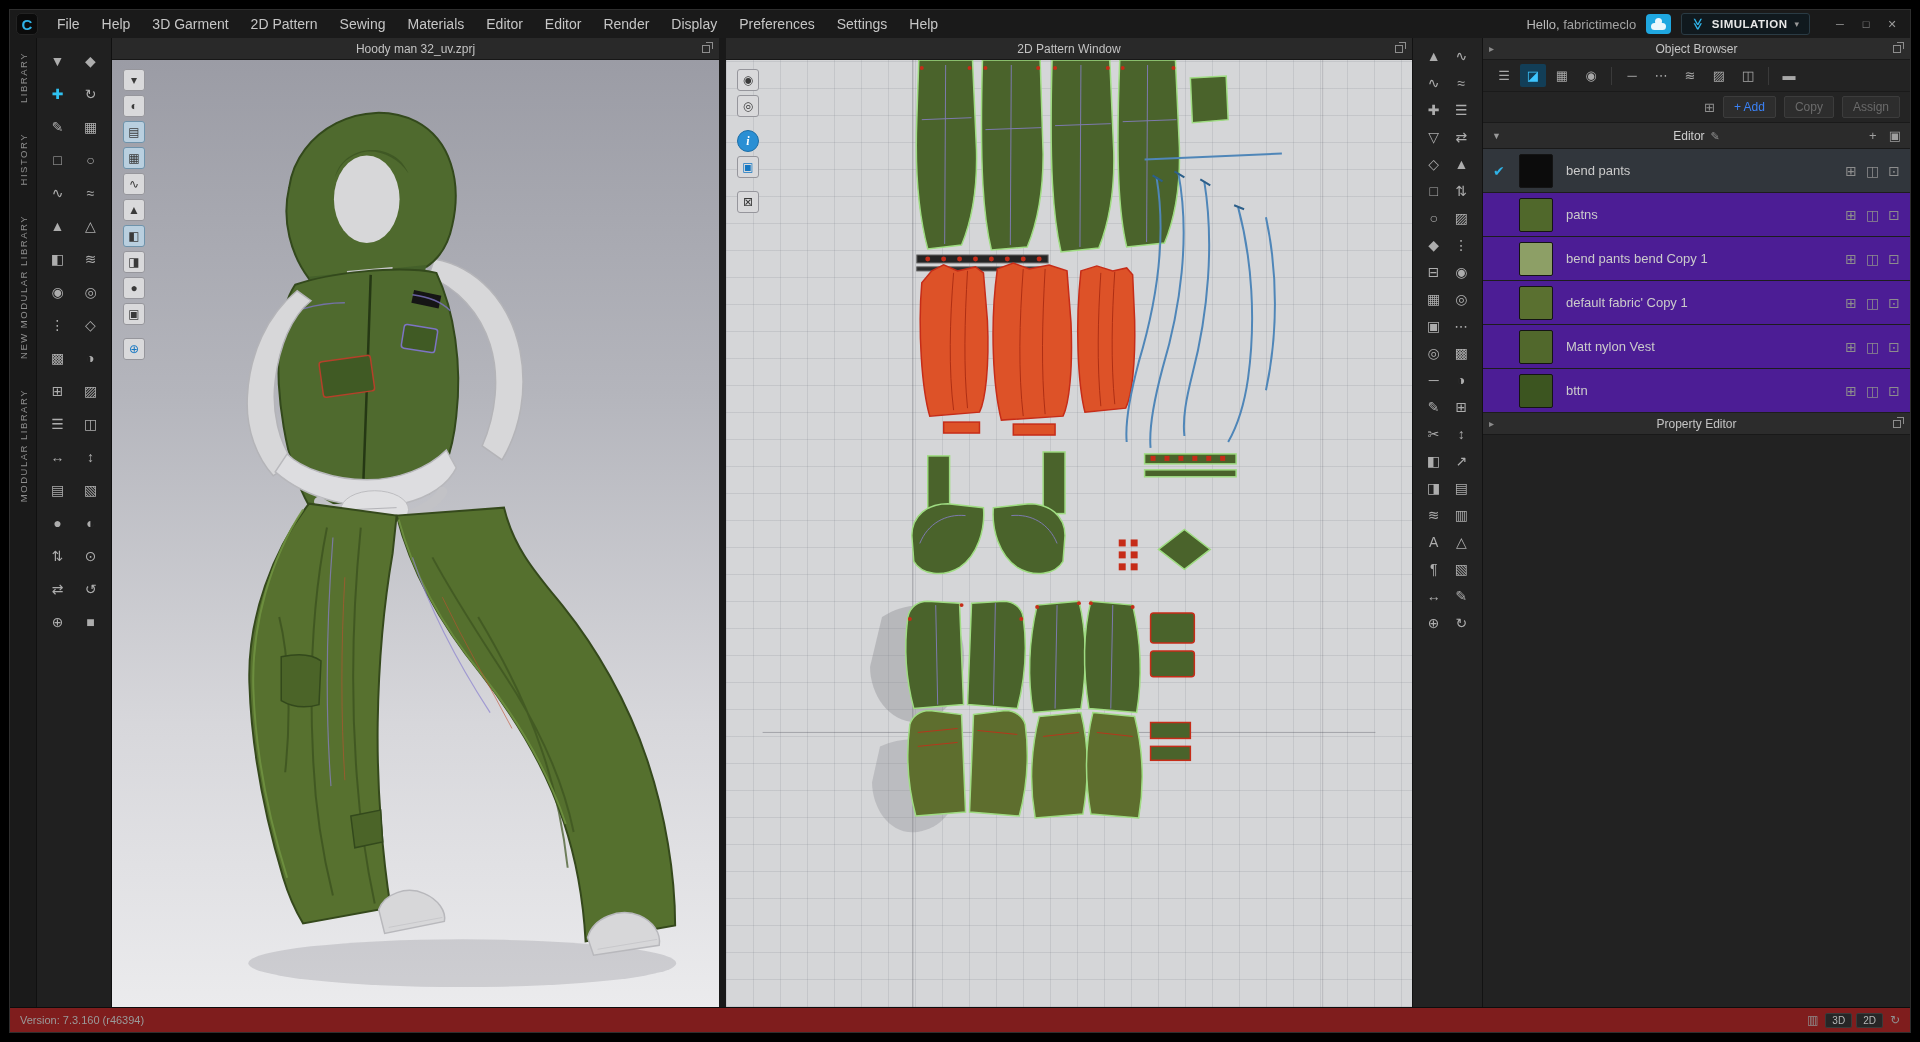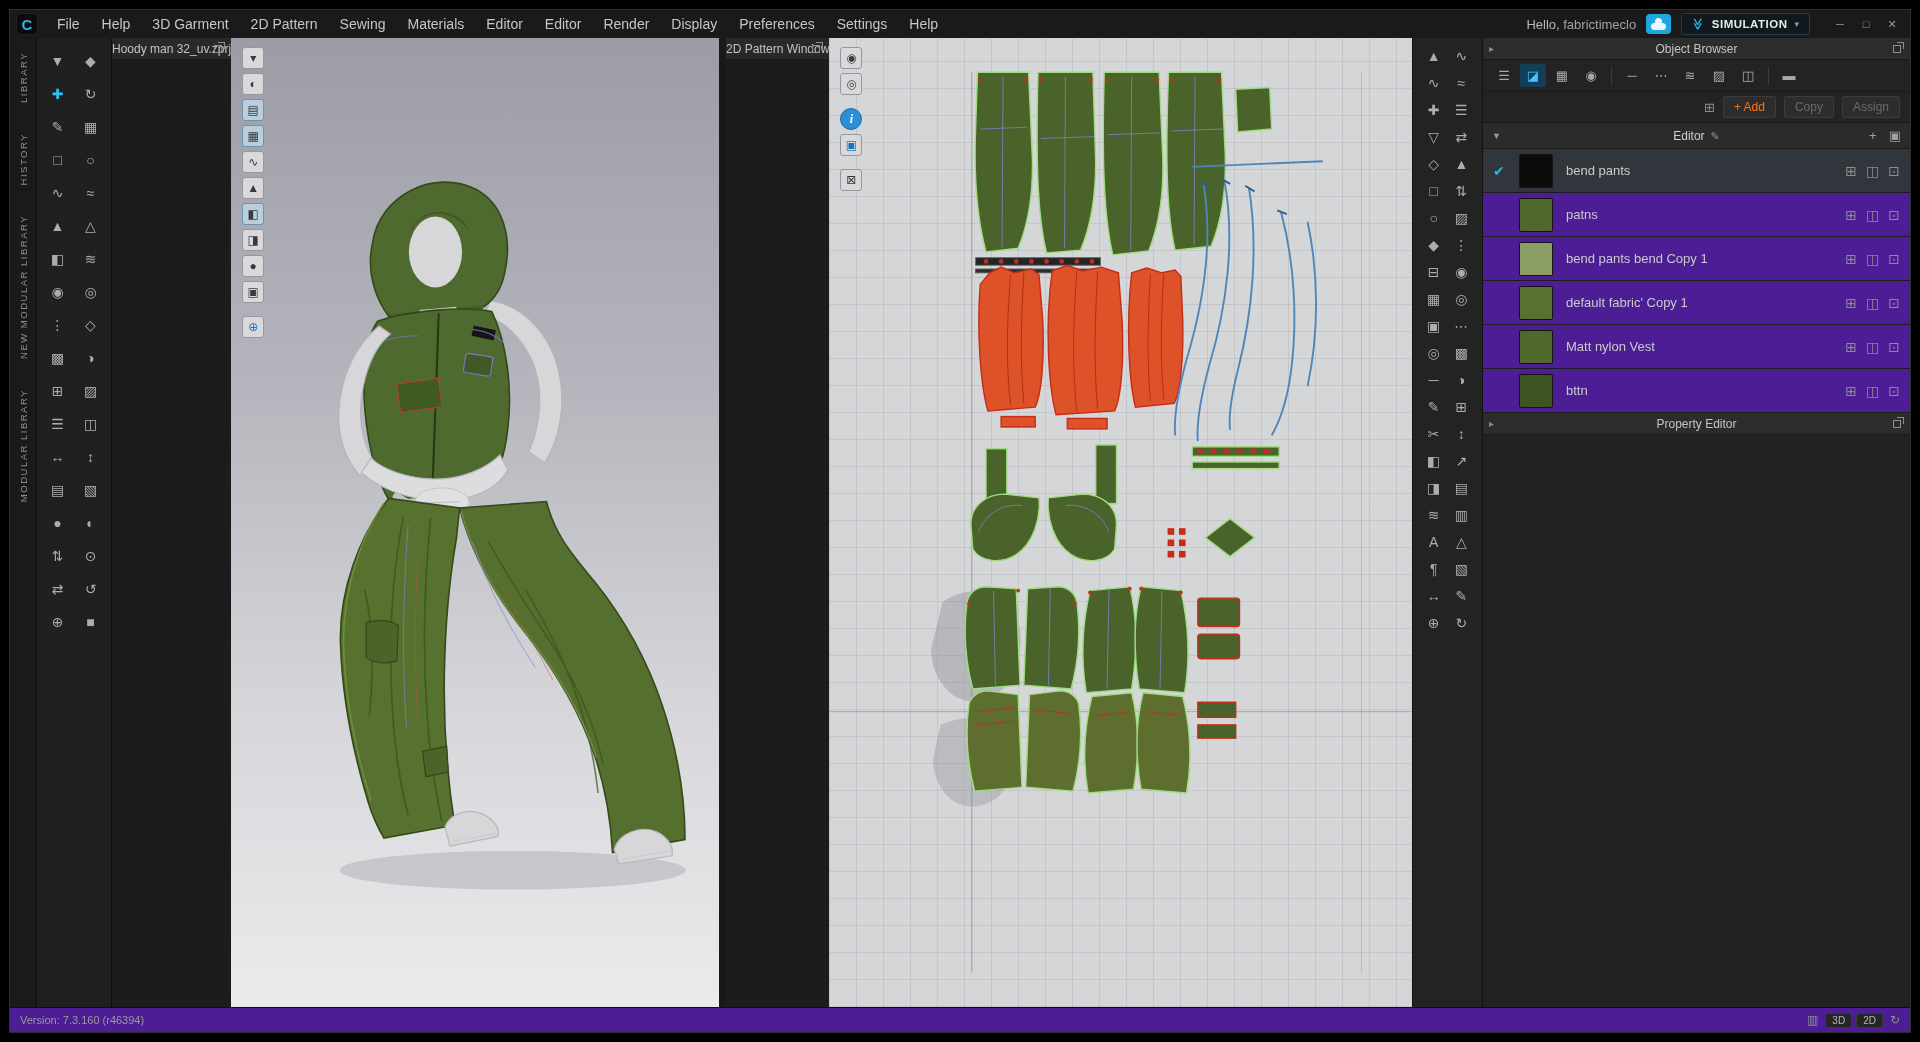--- a/index.html
+++ b/index.html
@@ -22,21 +22,21 @@
 .sim-caret{color:#9a9a9a;font-size:9px}
 .win-controls{display:flex;gap:2px;margin-left:8px}
 .win-btn{width:24px;height:20px;color:#9a9a9a;font-size:11px;display:flex;align-items:center;justify-content:center}
 
 .main{flex:1;display:flex;min-height:0}
 .side-tab-strip{width:26px;background:#1a1a1a;display:flex;flex-direction:column;align-items:center;gap:30px;padding-top:14px;flex:0 0 auto}
 .side-tab{writing-mode:vertical-rl;transform:rotate(180deg);color:#8e8e8e;font-size:9.5px;letter-spacing:1.5px;white-space:nowrap}
 .left-toolbar{width:76px;background:#202020;border-left:1px solid #101010;border-right:1px solid #101010;display:grid;grid-template-columns:1fr 1fr;align-content:start;gap:11px 0;padding:12px 4px;flex:0 0 auto}
 .tool{height:22px;display:flex;align-items:center;justify-content:center;color:#adadad;font-size:14px}
 .tool.active{color:#2fc1f0}
-.viewport{display:flex;flex-direction:row;flex:0 0 auto}
+.viewport{display:flex;flex-direction:column;flex:0 0 auto}
 .vp3d{width:607px}
 .vp2d{width:686px}
 .vp-titlebar{height:22px;background:#292929;border-bottom:1px solid #171717;color:#c2c2c2;font-size:12px;display:flex;align-items:center;justify-content:center;position:relative}
 .popout{position:absolute;right:9px;top:7px;width:8px;height:8px;border:1px solid #8d8d8d}
 .popout::before{content:"";position:absolute;right:-4px;top:-4px;width:6px;height:6px;border-top:1px solid #8d8d8d;border-right:1px solid #8d8d8d}
 .vp-canvas{flex:1;position:relative;overflow:hidden}
 .vp3d-canvas{background:linear-gradient(180deg,#9b9ca5 0%,#b4b5bc 35%,#d7d7db 70%,#ebebed 100%)}
 .vp2d-canvas{background-color:#d5d6d8;background-image:repeating-linear-gradient(0deg,rgba(110,115,125,.16) 0 1px,transparent 1px 27px),repeating-linear-gradient(90deg,rgba(110,115,125,.16) 0 1px,transparent 1px 27px)}
 .canvas-svg{position:absolute;inset:0;width:100%;height:100%}
 .overlay-col{position:absolute;left:11px;top:9px;display:flex;flex-direction:column;gap:4px;z-index:2}
@@ -53,38 +53,38 @@
 .right-panel{flex:1;background:#242424;border-left:1px solid #121212;display:flex;flex-direction:column;min-width:0}
 .panel-titlebar{height:22px;background:#2c2c2c;border-bottom:1px solid #191919;color:#c4c4c4;font-size:12px;display:flex;align-items:center;justify-content:center;position:relative;flex:0 0 auto}
 .collapse-arrow{position:absolute;left:6px;color:#8a8a8a;font-size:10px}
 .ob-tabs{height:32px;display:flex;align-items:center;gap:3px;padding:0 8px;background:#232323;border-bottom:1px solid #1a1a1a;flex:0 0 auto}
 .ob-tab{width:26px;height:23px;display:flex;align-items:center;justify-content:center;color:#a8a8a8;font-size:13px;border-radius:2px}
 .ob-tab.active{background:#123e57;color:#3ec6ff}
 .ob-sep{width:1px;height:18px;background:#3a3a3a;margin:0 4px}
 .ob-actions{height:31px;display:flex;align-items:center;justify-content:flex-end;gap:8px;padding:0 10px;border-bottom:1px solid #1a1a1a;flex:0 0 auto}
 .ob-action-icon{color:#8f8f8f;font-size:13px}
 .btn{font-size:12px;padding:3px 10px;border-radius:2px;border:1px solid #3c3c3c;background:#2d2d2d}
-.btn.en{color:#f97316}
+.btn.en{color:#3b82f6}
 .btn.dis{color:#6a6a6a}
 .ob-section{height:26px;background:#2b2b2b;border-bottom:1px solid #191919;display:flex;align-items:center;padding:0 9px;position:relative;flex:0 0 auto}
 .sec-caret{color:#9a9a9a;font-size:9px;z-index:1}
 .sec-center{position:absolute;left:0;right:0;text-align:center;font-size:12px;color:#cfcfcf}
 .sec-edit{color:#8f8f8f;font-size:11px;margin-left:6px}
 .sec-right{margin-left:auto;display:flex;gap:12px;color:#9f9f9f;font-size:13px;z-index:1}
 .ob-list{flex:0 0 auto}
 .ob-row{height:44px;display:flex;align-items:center;padding:0 10px;background:#4c1d95;border-bottom:1px solid #1d1d1d}
 .ob-row.sel{background:#31363c}
 .ob-check{width:26px;color:#2fb3e8;font-size:14px;flex:0 0 auto}
 .ob-swatch{width:34px;height:34px;border-radius:2px;border:1px solid #141414;margin-right:13px;flex:0 0 auto}
 .ob-label{flex:1;font-size:13px;color:#cbcbcb;white-space:nowrap;overflow:hidden}
 .ob-row-ics{display:flex;gap:9px;color:#8d8d8d;font-size:14px}
 .ob-ric{cursor:default}
 .pe-body{flex:1;background:#222}
 
-.statusbar{height:20px;background:#4c1d95;border-top:1px solid #0d0d0d;display:flex;align-items:center;padding:12px 10px;font-size:11px;color:#9a9a9a;flex:0 0 auto}
+.statusbar{height:20px;background:#7f1d1d;border-top:1px solid #0d0d0d;display:flex;align-items:center;padding:12px 10px;font-size:11px;color:#9a9a9a;flex:0 0 auto}
 .sb-right{margin-left:auto;display:flex;align-items:center;gap:7px}
 .sb-ic{color:#8f8f8f;font-size:12px}
 .sb-btn{font-size:10px;color:#b8b8b8;border:1px solid #3a3a3a;background:#262626;border-radius:2px;padding:1px 6px}
 </style>
 </head>
 <body>
 
 <div class="frame">
 <div class="app">
 

